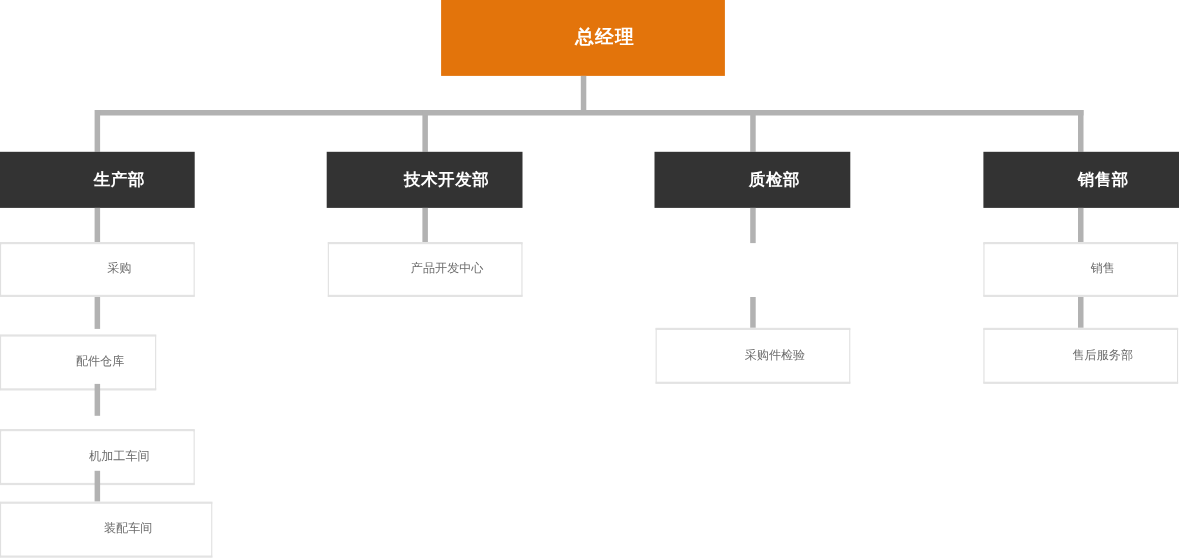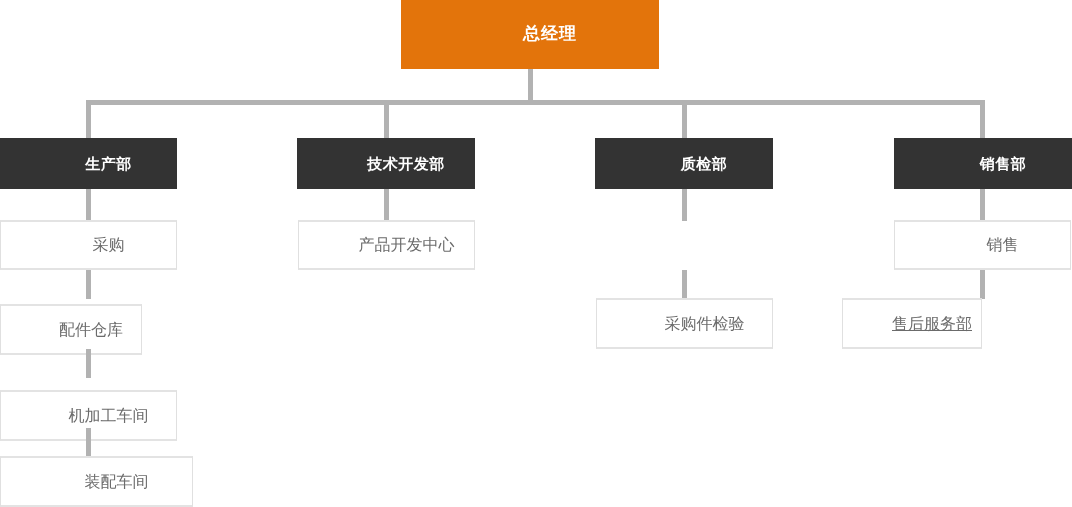--- a/index.html
+++ b/index.html
@@ -55,21 +55,21 @@
     background: #333333;
     color: #ffffff;
     font-size: 15px;
     font-weight: bold;
     letter-spacing: 0.5px;
   }
 
   .node-leaf {
     background: #ffffff;
     color: #6b6b6b;
-    font-size: 16px;
+    font-size: 11px;
     border: 1px solid #e0e0e0;
     border-top: 2px solid #e3e3e3;
     border-bottom: 2px solid #e3e3e3;
   }
 </style>
 </head>
 <body>
 
 <div id="org-canvas">
 
@@ -106,15 +106,15 @@
 
   <div class="conn conn-v" style="left:682px; top:189px; height:32px;"></div>
 
   <div class="conn conn-v" style="left:682px; top:270px; height:29px;"></div>
   <div class="node node-leaf" style="left:596px; top:298px; width:177px; height:51px;">采购件检验</div>
 
   <div class="conn conn-v" style="left:980px; top:189px; height:32px;"></div>
   <div class="node node-leaf" style="left:894px; top:220px; width:177px; height:50px;">销售</div>
 
   <div class="conn conn-v" style="left:980px; top:270px; height:29px;"></div>
-  <div class="node node-leaf" style="left:842px; top:298px; width:140px; height:51px;text-decoration:underline;">售后服务部</div>
+  <div class="node node-leaf" style="left:894px; top:298px; width:177px; height:51px;">售后服务部</div>
 
 </div>
 
 </body></html>

